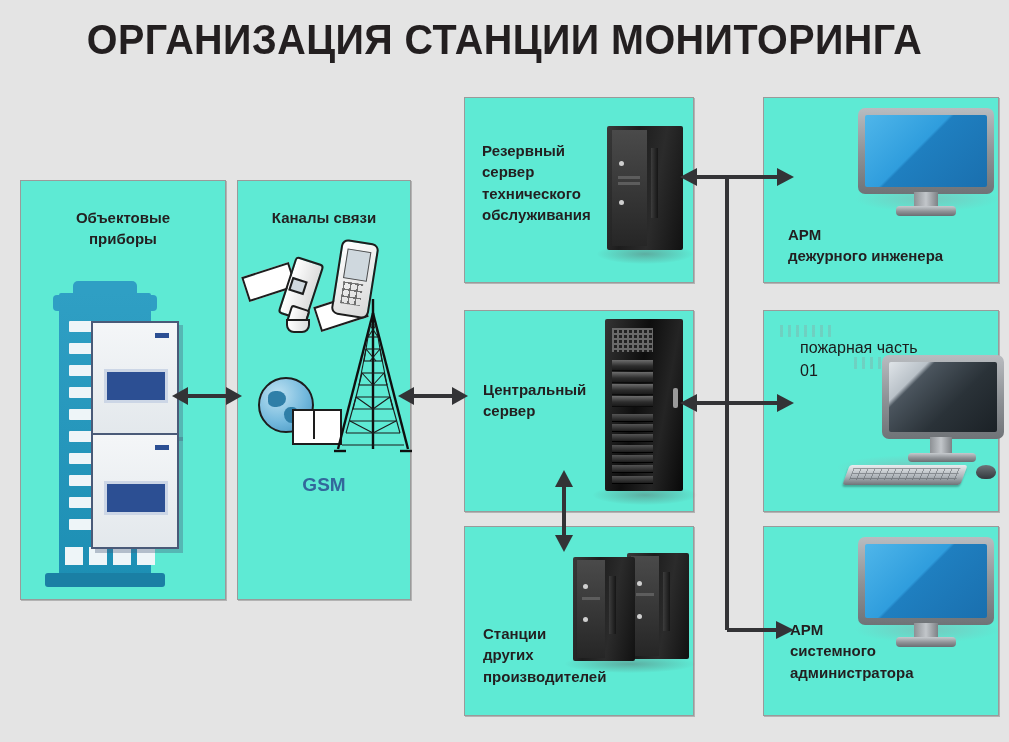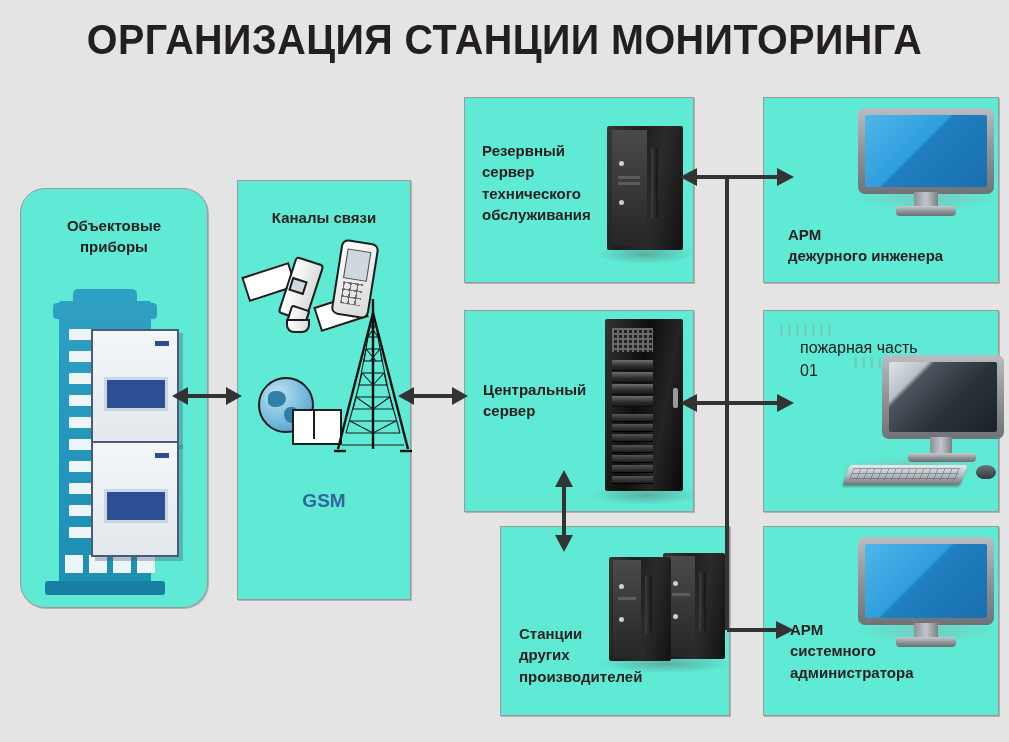--- a/index.html
+++ b/index.html
@@ -53,25 +53,25 @@
     text-align: center;
   }
   .label-light {
     font-weight: normal;
     font-size: 16px;
     color: #1b1b1b;
     margin-left: 22px;
   }
 
   
-  #panel-objects   { left: 20px;  top: 188px; width: 188px; height: 420px; border-radius: 25px; }
+  #panel-objects   { left: 20px;  top: 180px; width: 206px; height: 420px; }
   #panel-channels  { left: 237px; top: 180px; width: 174px; height: 420px; }
   #panel-backup    { left: 464px; top: 97px;  width: 230px; height: 186px; }
   #panel-central   { left: 464px; top: 310px; width: 230px; height: 202px; }
-  #panel-other     { left: 464px; top: 526px; width: 230px; height: 190px; margin-left: 36px; }
+  #panel-other     { left: 464px; top: 526px; width: 230px; height: 190px; }
   #panel-engineer  { left: 763px; top: 97px;  width: 236px; height: 186px; }
   #panel-fire      { left: 763px; top: 310px; width: 236px; height: 202px; }
   #panel-sysadmin  { left: 763px; top: 526px; width: 236px; height: 190px; }
 
   
   .arrow-svg {
     position: absolute;
     overflow: visible;
     pointer-events: none;
   }
@@ -478,21 +478,21 @@
           <line x1="54" y1="74" x2="43" y2="86"></line>
             <line x1="32" y1="74" x2="43" y2="86"></line>
           <line x1="60" y1="98" x2="43" y2="110"></line>
             <line x1="26" y1="98" x2="43" y2="110"></line>
           <line x1="66" y1="122" x2="43" y2="134"></line>
             <line x1="20" y1="122" x2="43" y2="134"></line>
         </g>
       </svg>
     </div>
 
-    <div class="proto" style="top:306px;">GSM</div>
+    <div class="proto" style="top:290px;">GSM</div>
   </div>
 
   <div class="panel" id="panel-backup">
     <div class="panel-label" style="left:17px;top:42px;">Резервный
 сервер
 технического
 обслуживания</div>
 
     <div class="illus" style="left:138px;top:28px;width:86px;height:132px;">
       <div class="srv-shadow" style="left:-6px;top:118px;width:96px;height:20px;"></div>

